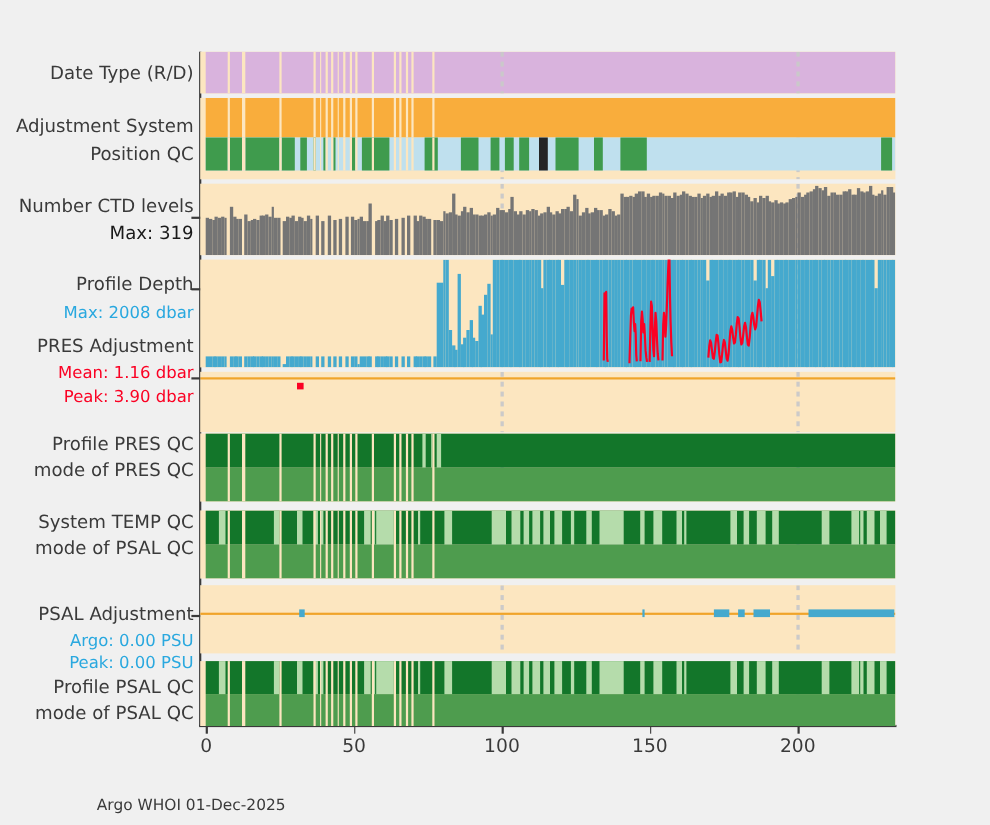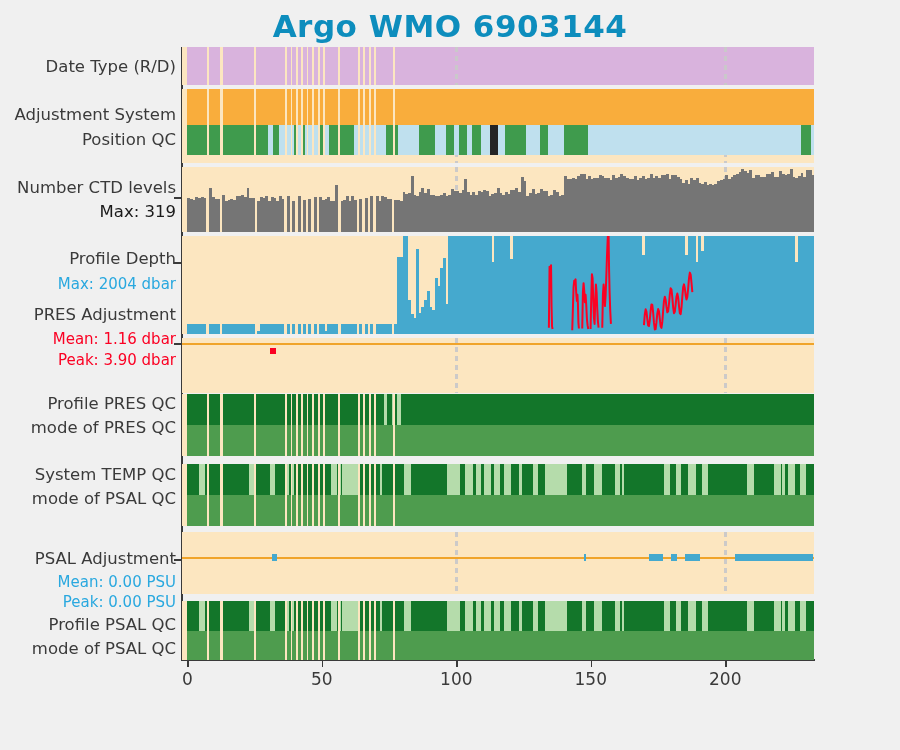--- a/index.html
+++ b/index.html
@@ -93,21 +93,20 @@
 
   
   .trace{position:absolute;left:0;top:0;width:100%;height:100%;overflow:visible;}
   .marker{position:absolute;}
 </style>
 </head>
 <body>
 
 <div id="root">
 
-  <div class="title">Argo WMO 6903144</div>
 
   <div class="axis-line-left"></div>
   <div class="axis-line-bottom"></div>
 
   <div id="panels">
       <div class="panel" style="top: 47px; height: 38px; left: 182px;">
         <div class="seg" style="left: 5.37872px; width: 626.621px; background: rgb(217, 179, 221); top: 0px; height: 38px;"></div>
         <div class="seg" style="left: 25.0111px; width: 2.42043px; background: rgb(252, 230, 192); top: 0px; height: 38px;"></div>
         <div class="seg" style="left: 37.6511px; width: 3.22723px; background: rgb(252, 230, 192); top: 0px; height: 38px;"></div>
         <div class="seg" style="left: 71.537px; width: 2.68936px; background: rgb(252, 230, 192); top: 0px; height: 38px;"></div>
@@ -797,46 +796,47 @@
       </div>
     </div>
 
   <div id="labels">
       <div class="lab" style="top: 57px;">Date Type (R/D)</div>
       <div class="lab" style="top: 105px;">Adjustment System</div>
       <div class="lab" style="top: 130px;">Position QC</div>
       <div class="lab" style="top: 178px;">Number CTD levels</div>
       <div class="lab dark" style="top: 202px;">Max: 319</div>
       <div class="lab" style="top: 249px;">Profile Depth</div>
-      <div class="lab blue" style="top: 274px;">Max: 2004 dbar</div>
+      <div class="lab blue" style="top: 274px;">Max: 2008 dbar</div>
       <div class="lab" style="top: 305px;">PRES Adjustment</div>
       <div class="lab red" style="top: 329px;">Mean: 1.16 dbar</div>
       <div class="lab red" style="top: 350px;">Peak: 3.90 dbar</div>
       <div class="lab" style="top: 394px;">Profile PRES QC</div>
       <div class="lab" style="top: 418px;">mode of PRES QC</div>
       <div class="lab" style="top: 465px;">System TEMP QC</div>
       <div class="lab" style="top: 489px;">mode of PSAL QC</div>
       <div class="lab" style="top: 549px;">PSAL Adjustment</div>
-      <div class="lab blue" style="top: 572px;">Mean: 0.00 PSU</div>
+      <div class="lab blue" style="top: 572px;">Argo: 0.00 PSU</div>
       <div class="lab blue" style="top: 592px;">Peak: 0.00 PSU</div>
       <div class="lab" style="top: 615px;">Profile PSAL QC</div>
       <div class="lab" style="top: 639px;">mode of PSAL QC</div>
     </div>
 
   <div id="xticks">
       <div class="tickmark" style="left: 187.379px;"></div>
       <div class="ticklabel" style="left: 187.379px;">0</div>
       <div class="tickmark" style="left: 321.847px;"></div>
       <div class="ticklabel" style="left: 321.847px;">50</div>
       <div class="tickmark" style="left: 456.315px;"></div>
       <div class="ticklabel" style="left: 456.315px;">100</div>
       <div class="tickmark" style="left: 590.783px;"></div>
       <div class="ticklabel" style="left: 590.783px;">150</div>
       <div class="tickmark" style="left: 725.251px;"></div>
       <div class="ticklabel" style="left: 725.251px;">200</div>
     </div>
 
+  <div class="footer">Argo WHOI 01-Dec-2025</div>
 
   <div class="ytick" style="top:197px"></div>
   <div class="ytick" style="top:262px"></div>
   <div class="ytick" style="top:343px"></div>
   <div class="ytick" style="top:559px"></div>
 </div>
 
 </body></html>

